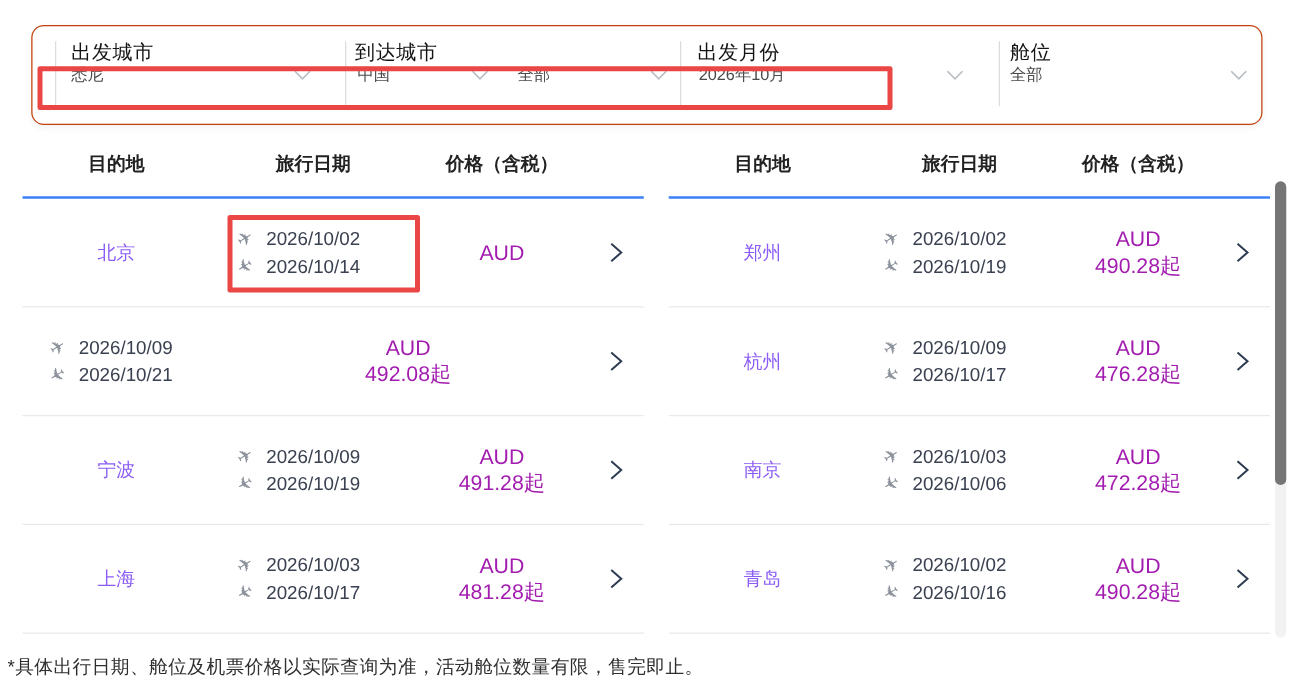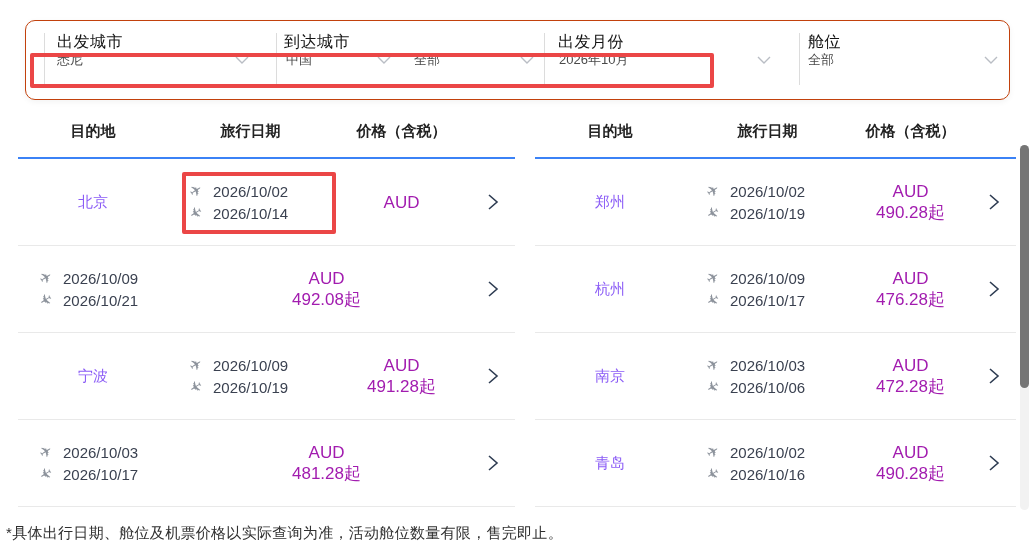--- a/index.html
+++ b/index.html
@@ -200,20 +200,21 @@
       <div class="price-val">491.28起</div>
     </div>
     <div class="c-arrow row-arrow">
       <svg width="12" height="18" viewBox="0 0 12 18">
           <path d="M2 2 L10 9 L2 16" fill="none" stroke="#2e3c52" stroke-width="1.6"></path>
         </svg>
     </div>
   </div>
 
   <div class="trow">
+    <div class="c-dest dest">上海</div>
     <div class="c-dates">
         <div class="dates-inner">
       <div class="date-line">
             <span class="plane depart">✈</span>
             <span>2026/10/03</span>
           </div>
       <div class="date-line">
             <span class="plane arrive">✈</span>
             <span>2026/10/17</span>
           </div>

